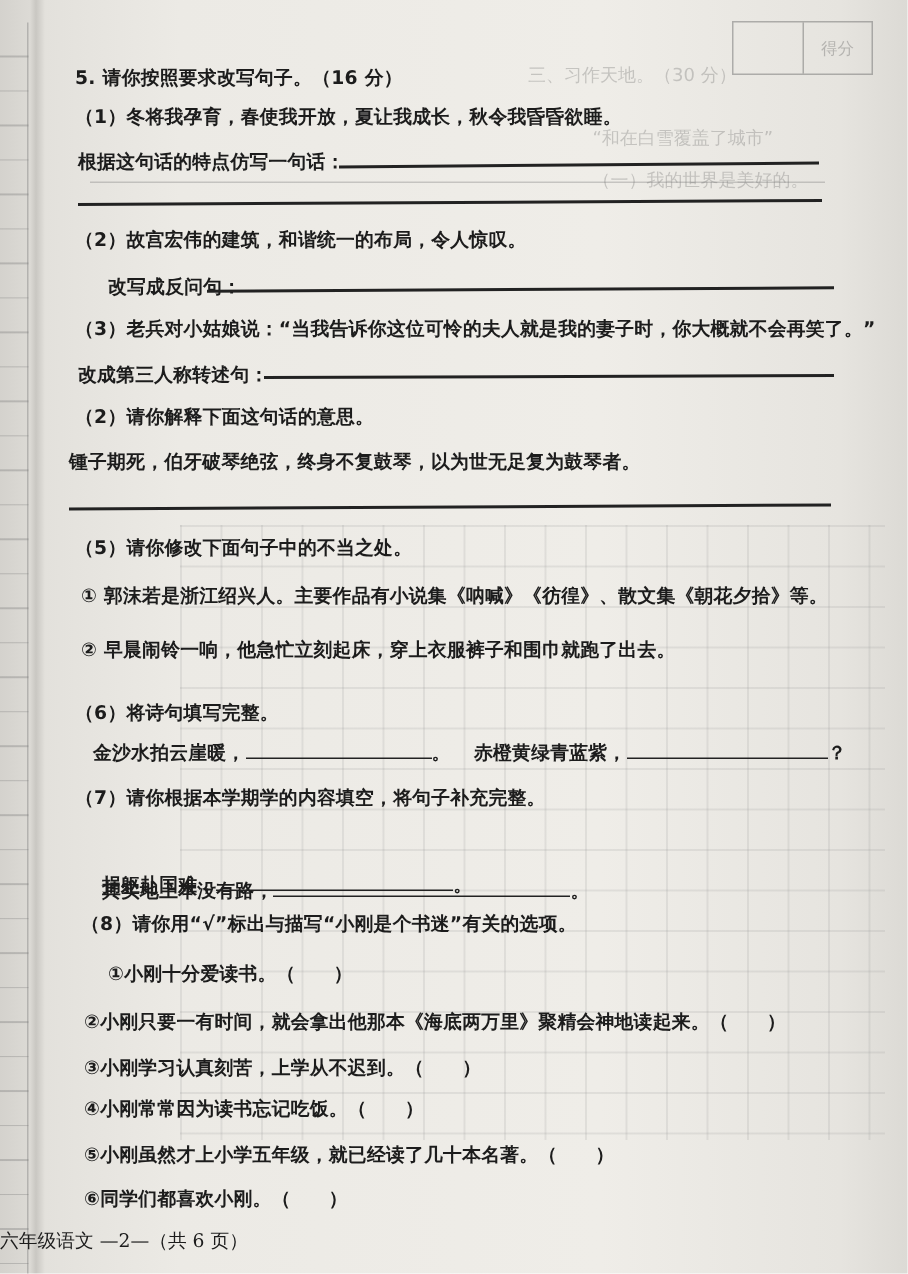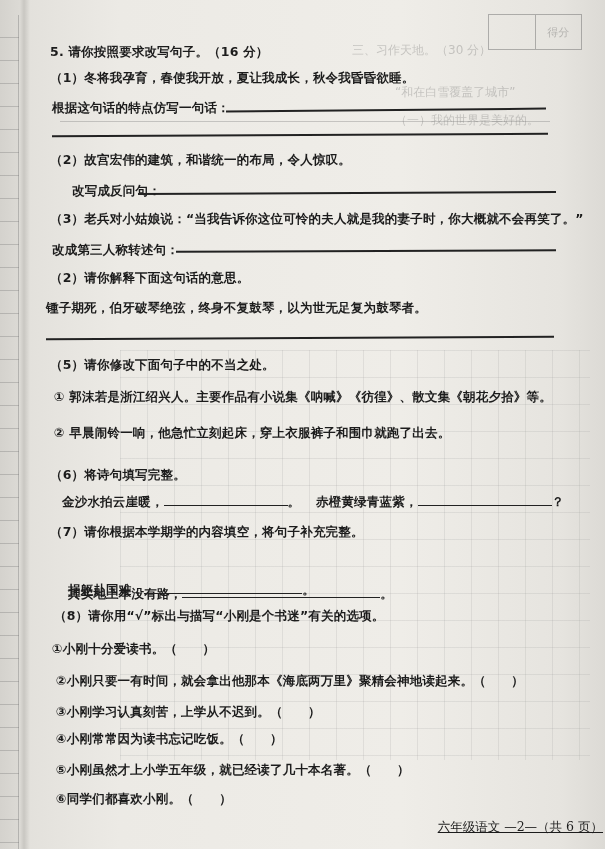--- a/index.html
+++ b/index.html
@@ -20,21 +20,21 @@
   .ghost { position:absolute; color:rgba(90,90,90,0.28); font-size:12px; white-space:nowrap; }
   .score-box { position:absolute; left:488px; top:14px; width:92px; height:34px;
     border:1px solid rgba(100,100,100,0.45); display:flex; }
   .score-box .cell { flex:1; border-right:1px solid rgba(100,100,100,0.45); }
   .score-box .cell:last-child { border-right:none; color:rgba(90,90,90,0.35); font-size:11px;
     display:flex; align-items:center; justify-content:center; }
   .t { position:absolute; font-size:12.5px; white-space:nowrap; font-weight:bold; letter-spacing:0.2px; }
   .line { position:absolute; height:1.6px; background:#222; }
   .faint-line { position:absolute; height:1px; background:rgba(120,120,120,0.35); }
   .blank { display:inline-block; border-bottom:1.5px solid #222; vertical-align:baseline; height:10px; }
-  .footer { position:absolute; left:0; width:603px; top:819px; text-align:right; font-size:12.5px; font-family:"DejaVu Serif", serif;text-decoration:underline; }
+  .footer { position:absolute; left:0; width:603px; top:819px; text-align:left; font-size:12.5px; font-family:"DejaVu Serif", serif; }
 </style>
 </head>
 <body>
 
 <div class="left-strip"></div>
 <div class="grid-bg"></div>
 
 <div class="ghost" style="left:352px;top:42px;">三、习作天地。（30 分）</div>
 <div class="score-box">
   <div class="cell"></div>
@@ -77,20 +77,20 @@
 
 <div class="t" style="left:50px;top:524px;">（7）请你根据本学期学的内容填空，将句子补充完整。</div>
 <div class="t" style="left:68px;top:554px;margin-top:32px;">
   <span>其实地上本没有路，</span><span class="blank" style="width:198px;"></span><span>。</span>
 </div>
 <div class="t" style="left:68px;top:582px;">
   <span>捐躯赴国难，</span><span class="blank" style="width:158px;"></span><span>。</span>
 </div>
 
 <div class="t" style="left:54px;top:608px;">（8）请你用“√”标出与描写“小刚是个书迷”有关的选项。</div>
-<div class="t" style="left:52px;top:641px;">①小刚十分爱读书。（　　）</div>
+<div class="t" style="left:72px;top:641px;">①小刚十分爱读书。（　　）</div>
 <div class="t" style="left:56px;top:673px;">②小刚只要一有时间，就会拿出他那本《海底两万里》聚精会神地读起来。（　　）</div>
 <div class="t" style="left:56px;top:704px;">③小刚学习认真刻苦，上学从不迟到。（　　）</div>
 <div class="t" style="left:56px;top:731px;">④小刚常常因为读书忘记吃饭。（　　）</div>
 <div class="t" style="left:56px;top:762px;">⑤小刚虽然才上小学五年级，就已经读了几十本名著。（　　）</div>
 <div class="t" style="left:56px;top:791px;">⑥同学们都喜欢小刚。（　　）</div>
 
 <div class="footer">六年级语文 —2—（共 6 页）</div>
 
 </body></html>

